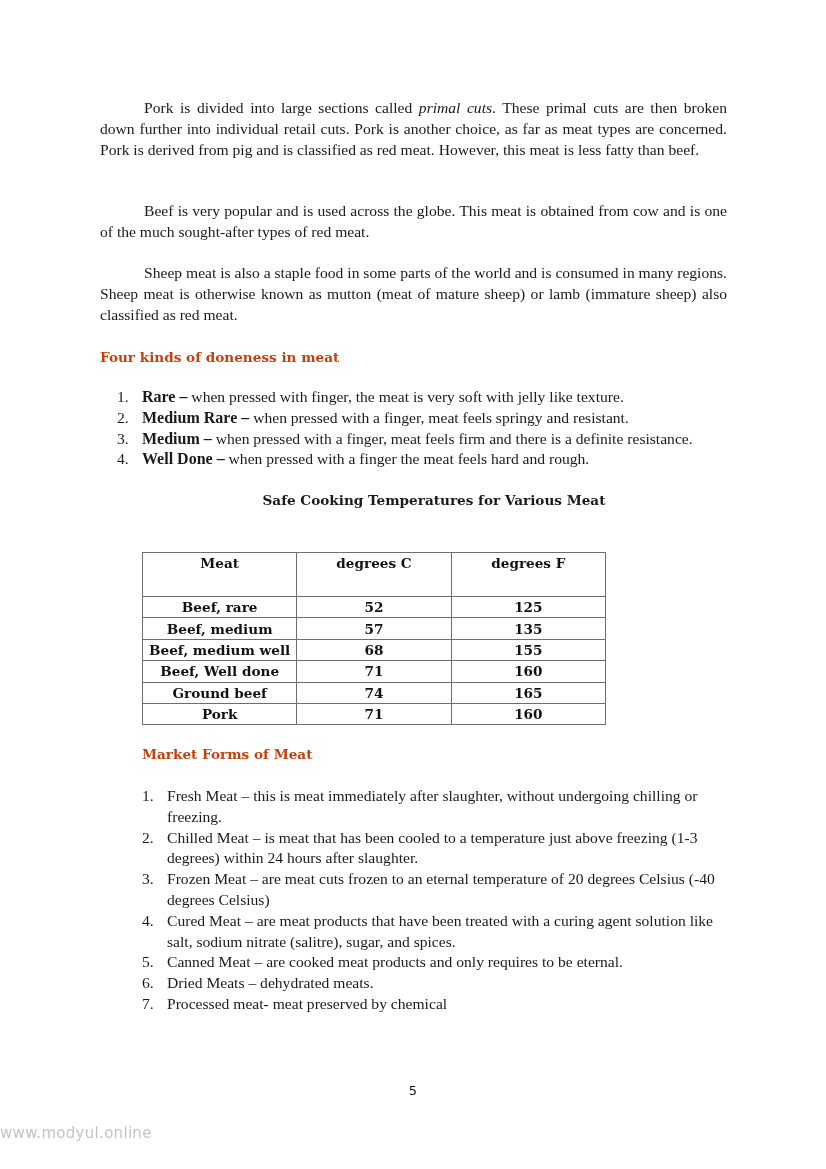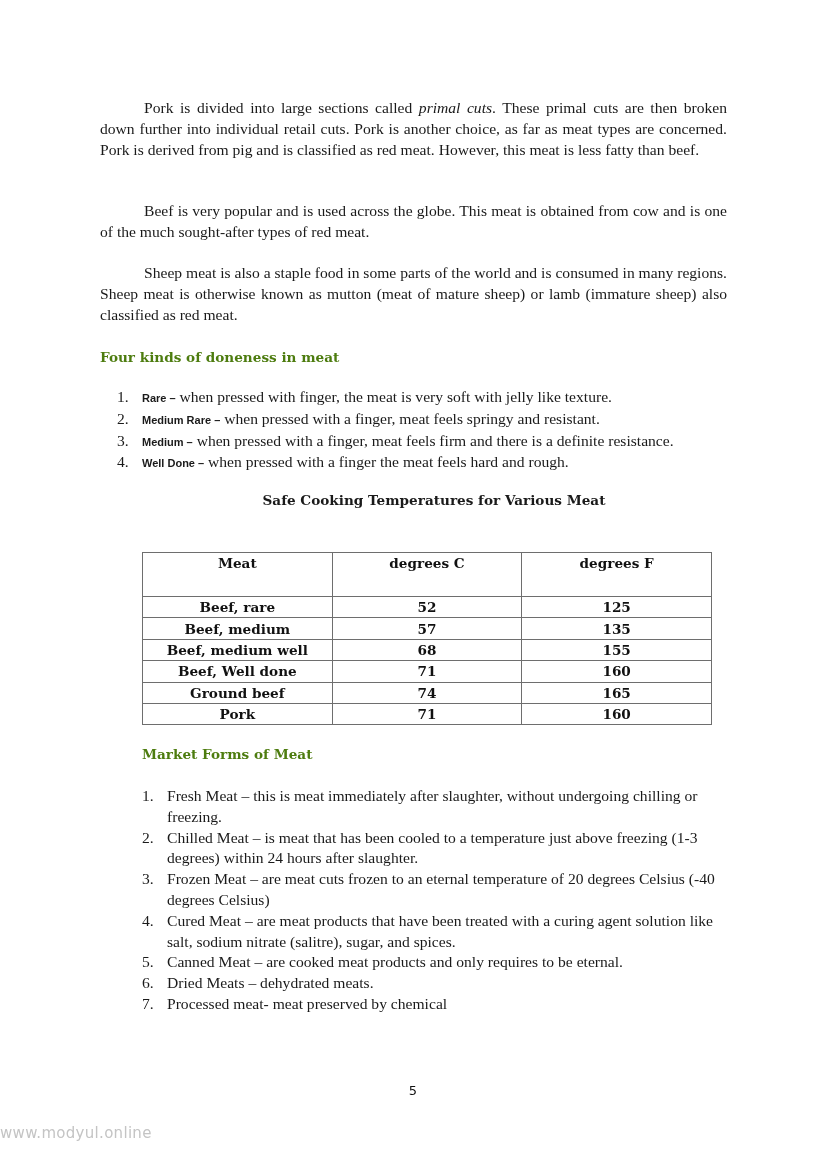--- a/index.html
+++ b/index.html
@@ -11,36 +11,36 @@
   .page { position: absolute; left: 0; top: 0; width: 826px; height: 1169px; }
   .para {
     position: absolute; left: 100px; width: 627px;
     font-family: "Liberation Serif", "DejaVu Serif", serif;
     font-size: 15.6px; line-height: 20.8px; text-align: justify;
     margin: 0;
   }
   .para .indent { display: inline-block; width: 44px; }
   .heading {
     position: absolute; font-family: "DejaVu Serif", serif; font-weight: bold;
-    font-size: 13.6px; margin: 0; color: #4d7c0f;
+    font-size: 13.6px; margin: 0; color: #c2410c;
   }
   ol.list {
     position: absolute; margin: 0; padding: 0; list-style: none;
     font-family: "Liberation Serif", "DejaVu Serif", serif;
     font-size: 15.6px; line-height: 20.8px;
   }
   ol.list li { position: relative; padding-left: 25px; }
   ol.list li .num { position: absolute; left: 0; top: 0; }
-  ol.list li b { font-family: Liberation Sans, sans-serif; font-size: 11px; }
+  ol.list li b { font-family: Liberation Serif, serif; font-size: 16px; }
   .table-title {
     position: absolute; left: 142px; width: 584px; top: 492px; text-align: center;
     font-family: "DejaVu Serif", serif; font-weight: bold; font-size: 13.6px; margin: 0;
   }
   table.temps {
-    position: absolute; left: 142px; top: 552px; width: 570px;
+    position: absolute; left: 142px; top: 552px; width: 464px;
     border-collapse: collapse;
     font-family: "DejaVu Serif", serif; font-weight: bold; font-size: 13.6px;
   }
   table.temps th, table.temps td {
     border: 1px solid #6e6e6e; text-align: center; padding: 0; color: #111;
   }
   table.temps th { height: 41px; vertical-align: top; padding-top: 2px; font-weight: bold; }
   table.temps td { height: 20.4px; line-height: 20px; }
   table.temps col.c1, table.temps col.c2, table.temps col.c3 { width: 33.3%; }
   .page-number {

